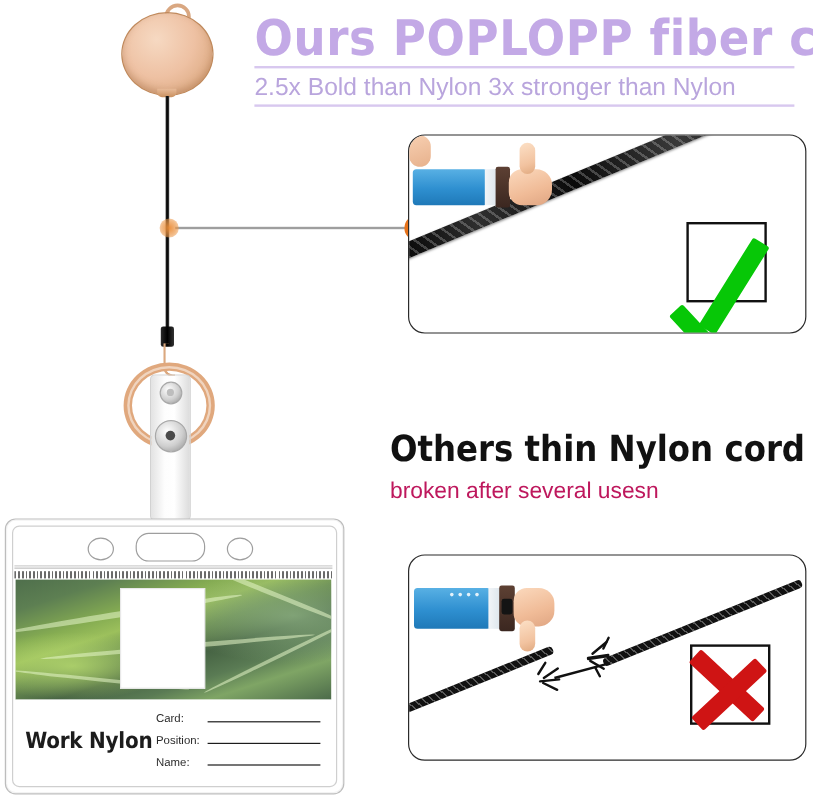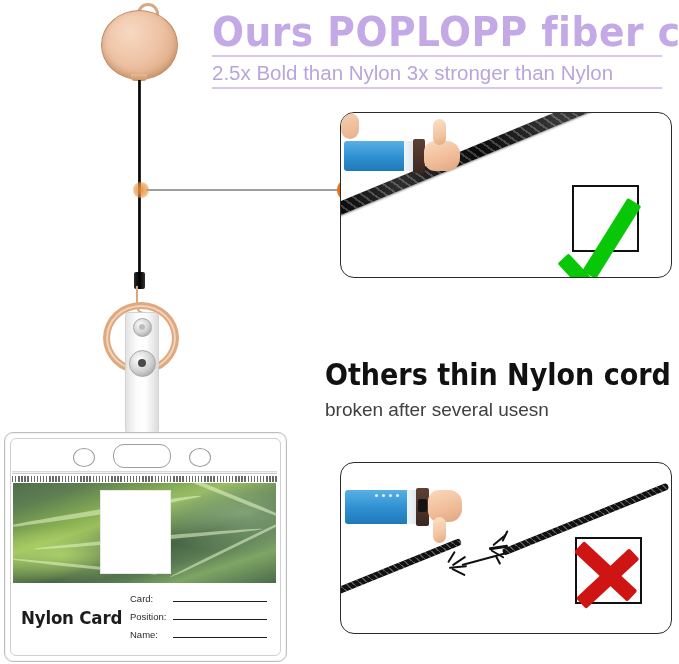--- a/index.html
+++ b/index.html
@@ -197,21 +197,21 @@
 
 <div class="abs" id="photo">
   <span class="leaf-vein" id="v1"></span>
   <span class="leaf-vein" id="v2"></span>
   <span class="leaf-vein" id="v3"></span>
   <span class="leaf-vein" id="v4"></span>
   <span class="leaf-vein" id="v5"></span>
 </div>
 <div class="abs" id="photo-placeholder"></div>
 <div class="abs" id="card-white"></div>
-<div class="abs" id="work-card-label">Nylon Card</div>
+<div class="abs" id="work-card-label">Work Nylon</div>
 
 <div class="abs fieldrow" id="f-name">
   <span class="lbl">Card:</span><span class="ln"></span>
 </div>
 <div class="abs fieldrow" id="f-position">
   <span class="lbl">Position:</span><span class="ln"></span>
 </div>
 <div class="abs fieldrow" id="f-phone">
   <span class="lbl">Name:</span><span class="ln"></span>
 </div>
@@ -229,21 +229,21 @@
   <div class="verdict-box" id="good-box"></div>
   <div class="tick">
     <i style="left:222px;top:112px;width:46px;height:15px;transform:rotate(47deg);transform-origin:left center;"></i>
     <i style="left:248px;top:128px;width:86px;height:16px;transform:rotate(-58deg);transform-origin:left center;"></i>
   </div>
 </div>
 
 <div class="abs" style="left:325px;top:358px;width:350px;">
   <div style="font-family:'DejaVu Sans Condensed','Liberation Sans',sans-serif;font-weight:bold;
               font-size:30px;line-height:33px;color:#111;white-space:nowrap;letter-spacing:0px;">Others thin Nylon cord</div>
-  <div style="font-size:19px;line-height:24px;color:#404040;margin-top:7px;white-space:nowrap;">broken after several usesn</div>
+  <div style="font-size:19px;line-height:24px;color:#be185d;margin-top:7px;white-space:nowrap;">broken after several usesn</div>
 </div>
 
 <div class="abs panel" id="panel-bad">
   <div class="thin-cord" id="bad-cord-l"></div>
   <div class="thin-cord" id="bad-cord-r"></div>
   <div class="abs" id="bad-thread"></div>
 
   <div class="fray" id="fray-l">
     <i style="left:-12px;top:-6px;width:16px;height:2px;transform:rotate(-34deg);"></i>
     <i style="left:-14px;top:0px;width:18px;height:2px;transform:rotate(-6deg);"></i>

